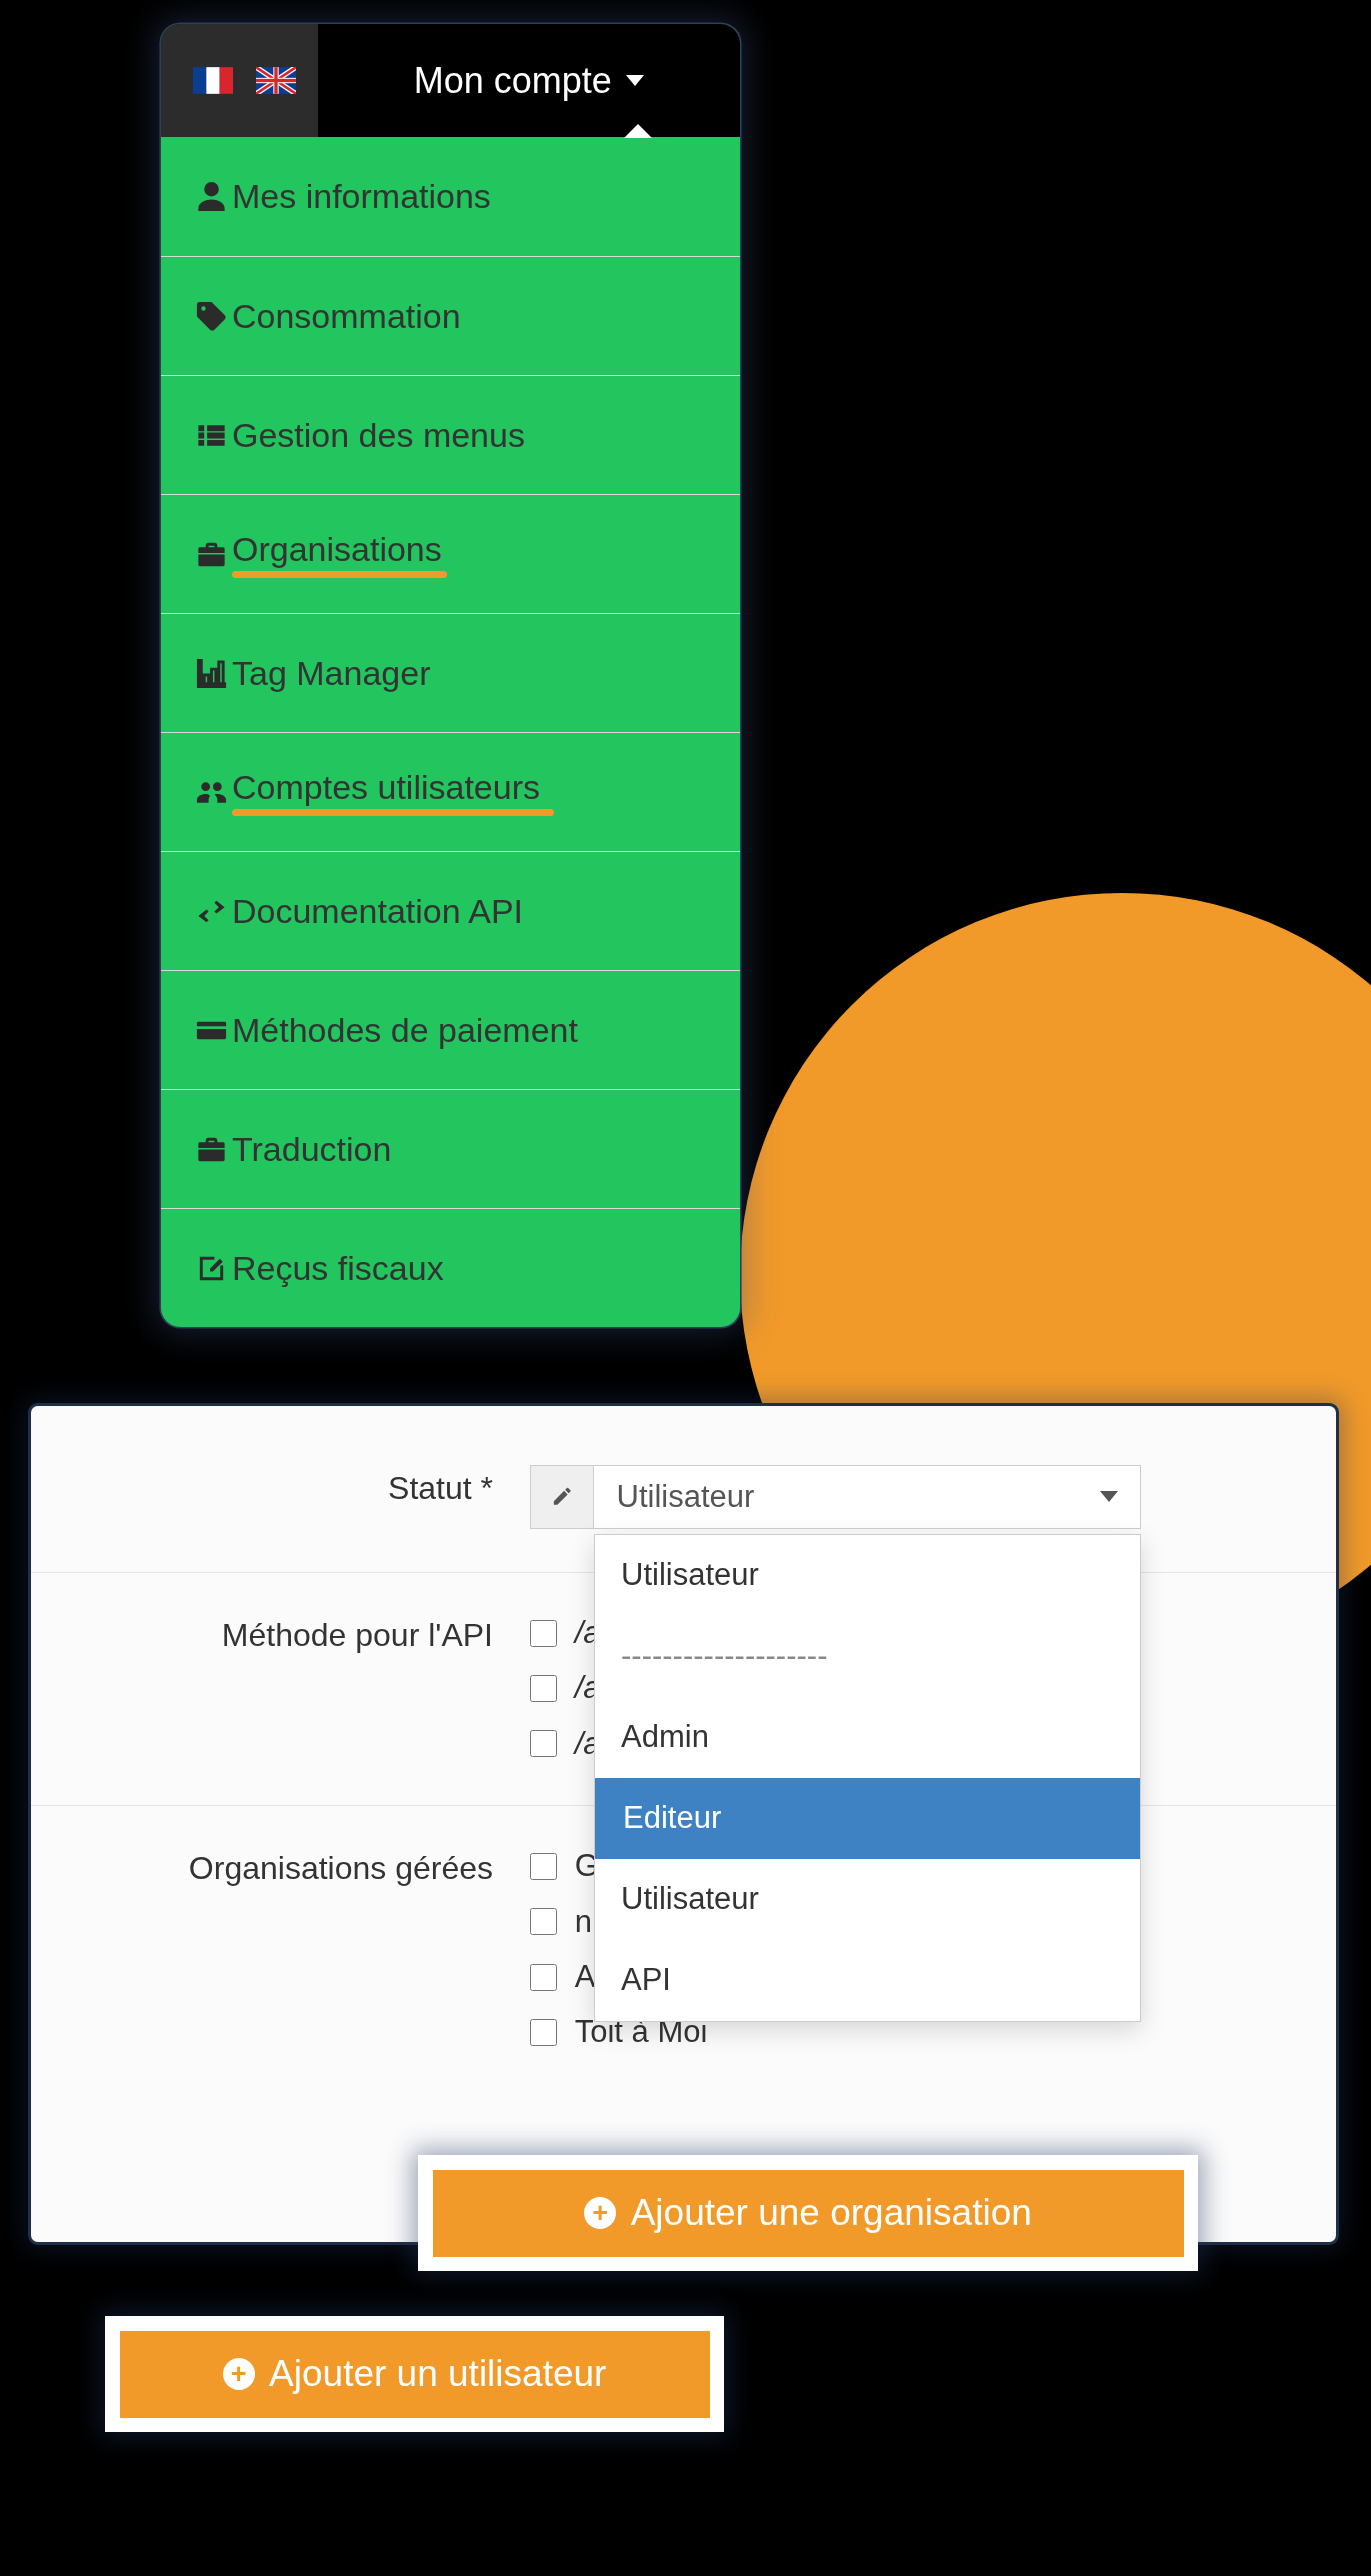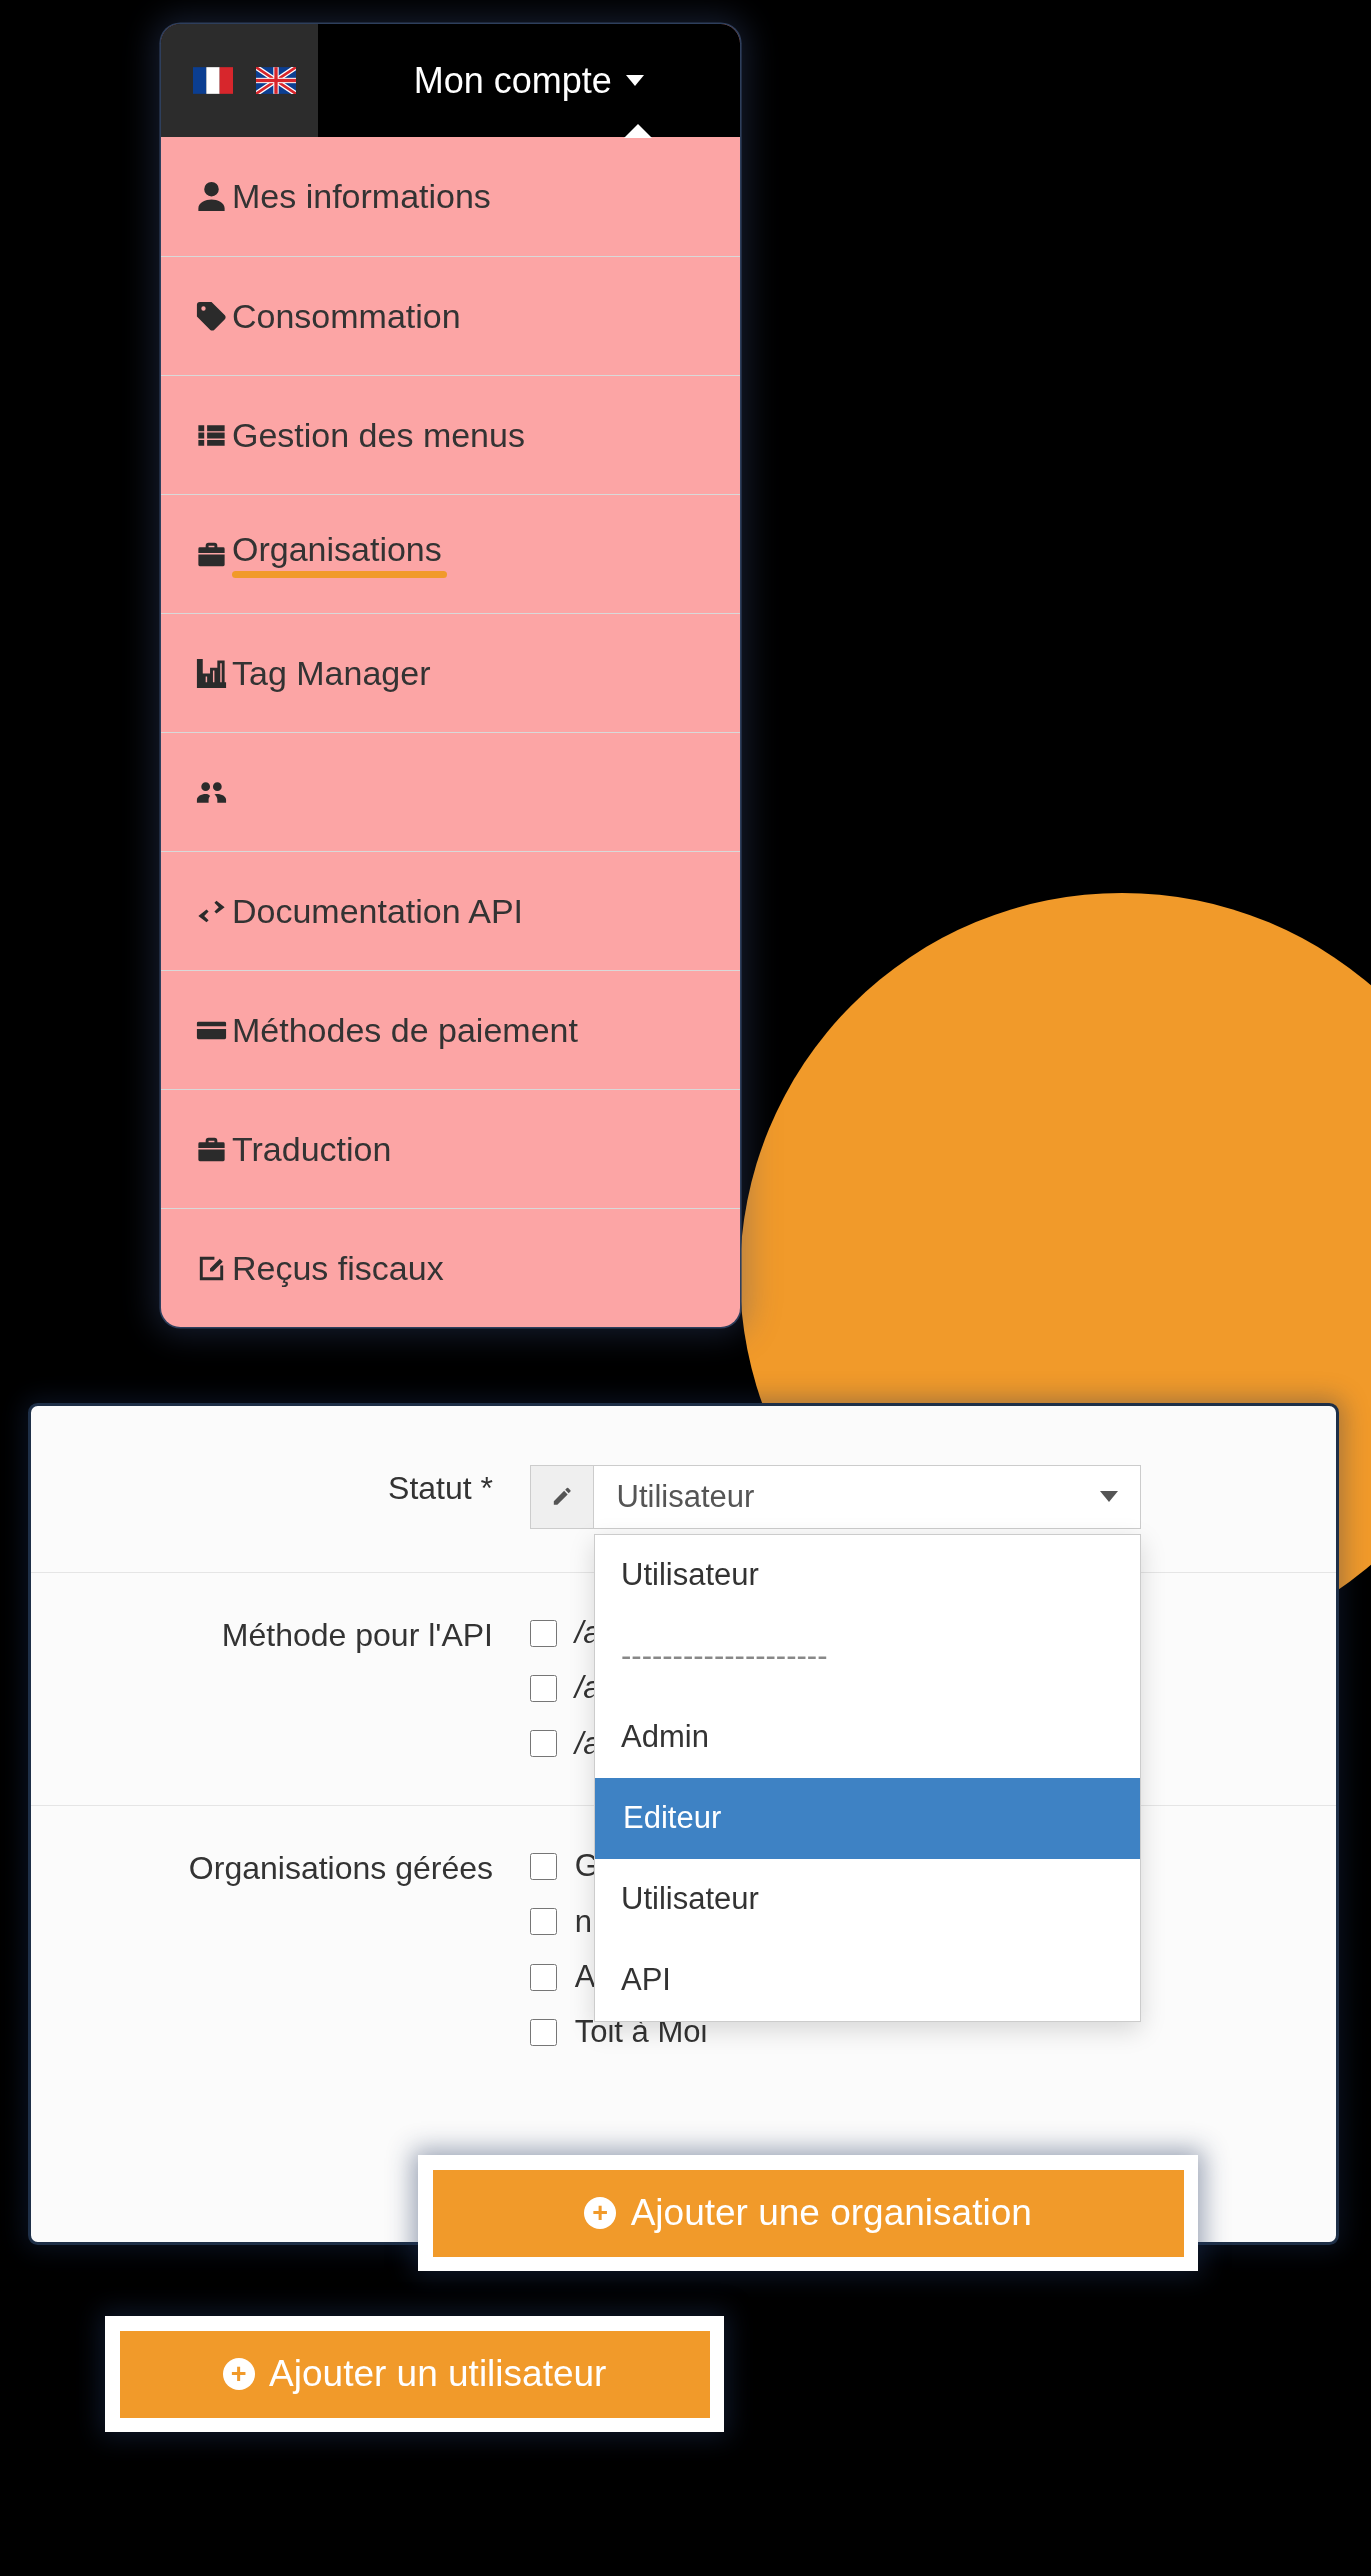--- a/index.html
+++ b/index.html
@@ -13,21 +13,21 @@
       top: 893px; left: 740px;
     }
 
     .dropdown-panel {
       position: absolute;
       top: 24px; left: 161px;
       width: 579px;
       border-radius: 19.3px;
       overflow: hidden;
       box-shadow: 0 0 32px 8px rgba(60,80,130,.35), 0 0 0 1.6px #2b3a52;
-      background: #fca5a5;
+      background: #22c55e;
     }
     .dd-header {
       background: #000;
       display: flex;
       align-items: center;
       height: 113px;
     }
     .flag-area {
       background: #2c2c2c;
       display: flex;
@@ -204,20 +204,24 @@
         <span class="dd-text-wrap">
           <span class="dd-text">Tag Manager</span>
         </span>
       </div>
       <div class="dd-item">
         <span class="dd-icon">
           <svg viewBox="0 0 24 24">
             <path d="M8 11a3 3 0 100-6 3 3 0 000 6zm8 0a3 3 0 100-6 3 3 0 000 6zm-8 2c-3 0-6 1.5-6 4v2h8v-2c0-1 .4-1.9 1.1-2.6C10 13.2 9 13 8 13zm8 0c-.6 0-1.3.1-2 .3 1.2.9 2 2.2 2 3.7v2h6v-2c0-2.5-3-4-6-4z"></path>
           </svg>
         </span>
+        <span class="dd-text-wrap">
+          <span class="dd-text">Comptes utilisateurs</span>
+          <span class="underline" style="width: 322px;"></span>
+        </span>
       </div>
       <div class="dd-item">
         <span class="dd-icon">
           <svg viewBox="0 0 24 24">
             <path d="M4 9h13l-3-3 1.4-1.4L21 9l-5.6 4.4L14 12l3-3H4zm16 6H7l3 3-1.4 1.4L3 15l5.6-4.4L10 12l-3 3h13z"></path>
           </svg>
         </span>
         <span class="dd-text-wrap">
           <span class="dd-text">Documentation API</span>
         </span>

